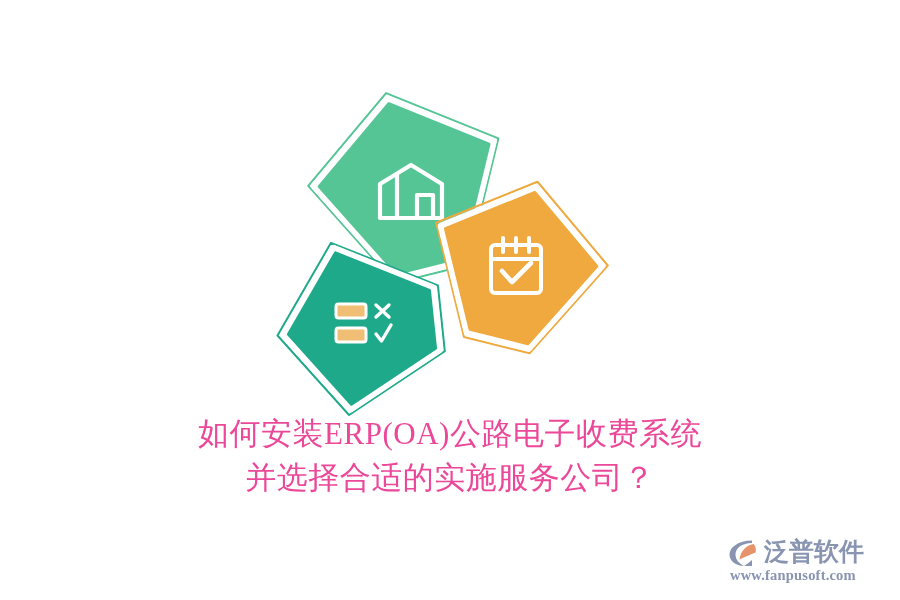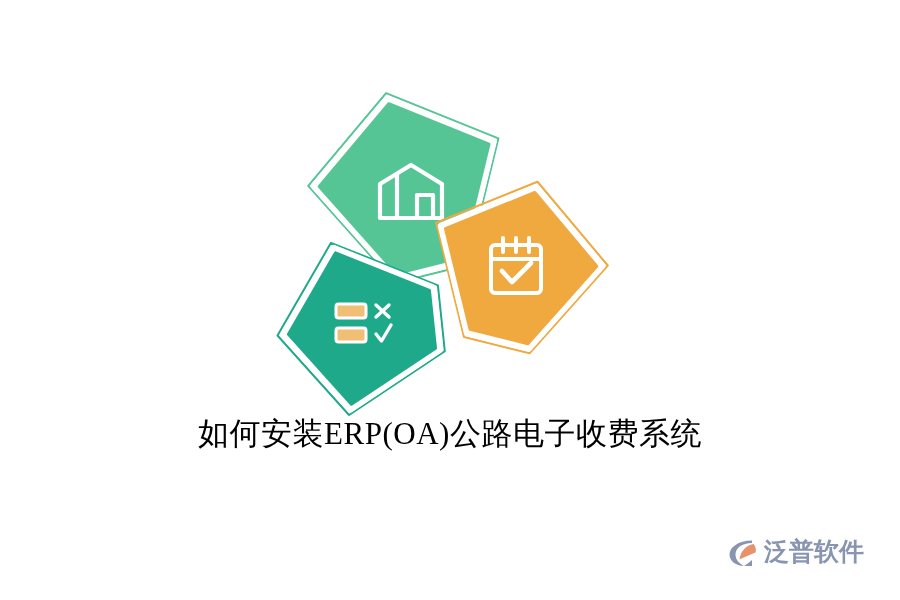--- a/index.html
+++ b/index.html
@@ -39,21 +39,21 @@
   #headline {
     position: absolute;
     left: 0;
     top: 412px;
     width: 900px;
     text-align: center;
     font-family: "Liberation Serif", "DejaVu Serif", serif;
     font-size: 31px;
     line-height: 44px;
     letter-spacing: 0.5px;
-    color: #000000;
+    color: #ec4899;
     white-space: nowrap;
   }
   #headline .line {
     display: block;
   }
 
   
   #brand-logo {
     position: absolute;
     left: 728px;
@@ -150,30 +150,32 @@
         <g fill="none" stroke="#ffffff" stroke-width="3.4" stroke-linecap="round" stroke-linejoin="round">
           <path d="M 8 12 L 13.5 19 L 23 3"></path>
         </g>
       </g>
 
     </svg>
   </div>
 
   <div id="headline">
     <span class="line">如何安装ERP(OA)公路电子收费系统</span>
+    <span class="line">并选择合适的实施服务公司？</span>
   </div>
 
   <div id="brand-logo">
     <div id="brand-mark">
       <svg viewBox="0 0 34 30" xmlns="http://www.w3.org/2000/svg">
 
         <path d="M 24 2.5 C 10 2.5 1.5 9.5 1.5 16.5 C 1.5 23 8 28 16 28
                  C 11 25.5 7.5 21.5 7.5 16.5 C 7.5 10 14 5 24 5 Z" fill="#8894b0"></path>
         <path d="M 16 28 L 24 28 L 24 22 C 21 24.5 18.5 26.5 16 28 Z" fill="#8894b0"></path>
 
         <path d="M 25.5 6 C 18 7.5 12.5 13 11.5 21.5 C 17 19 23 16 27.5 14.5
                  C 28.5 11.5 27.5 8 25.5 6 Z" fill="#E6936B"></path>
       </svg>
     </div>
     <div id="brand-name">泛普软件</div>
+    <div id="brand-url">www.fanpusoft.com</div>
   </div>
 
 </div>
 
 </body></html>

